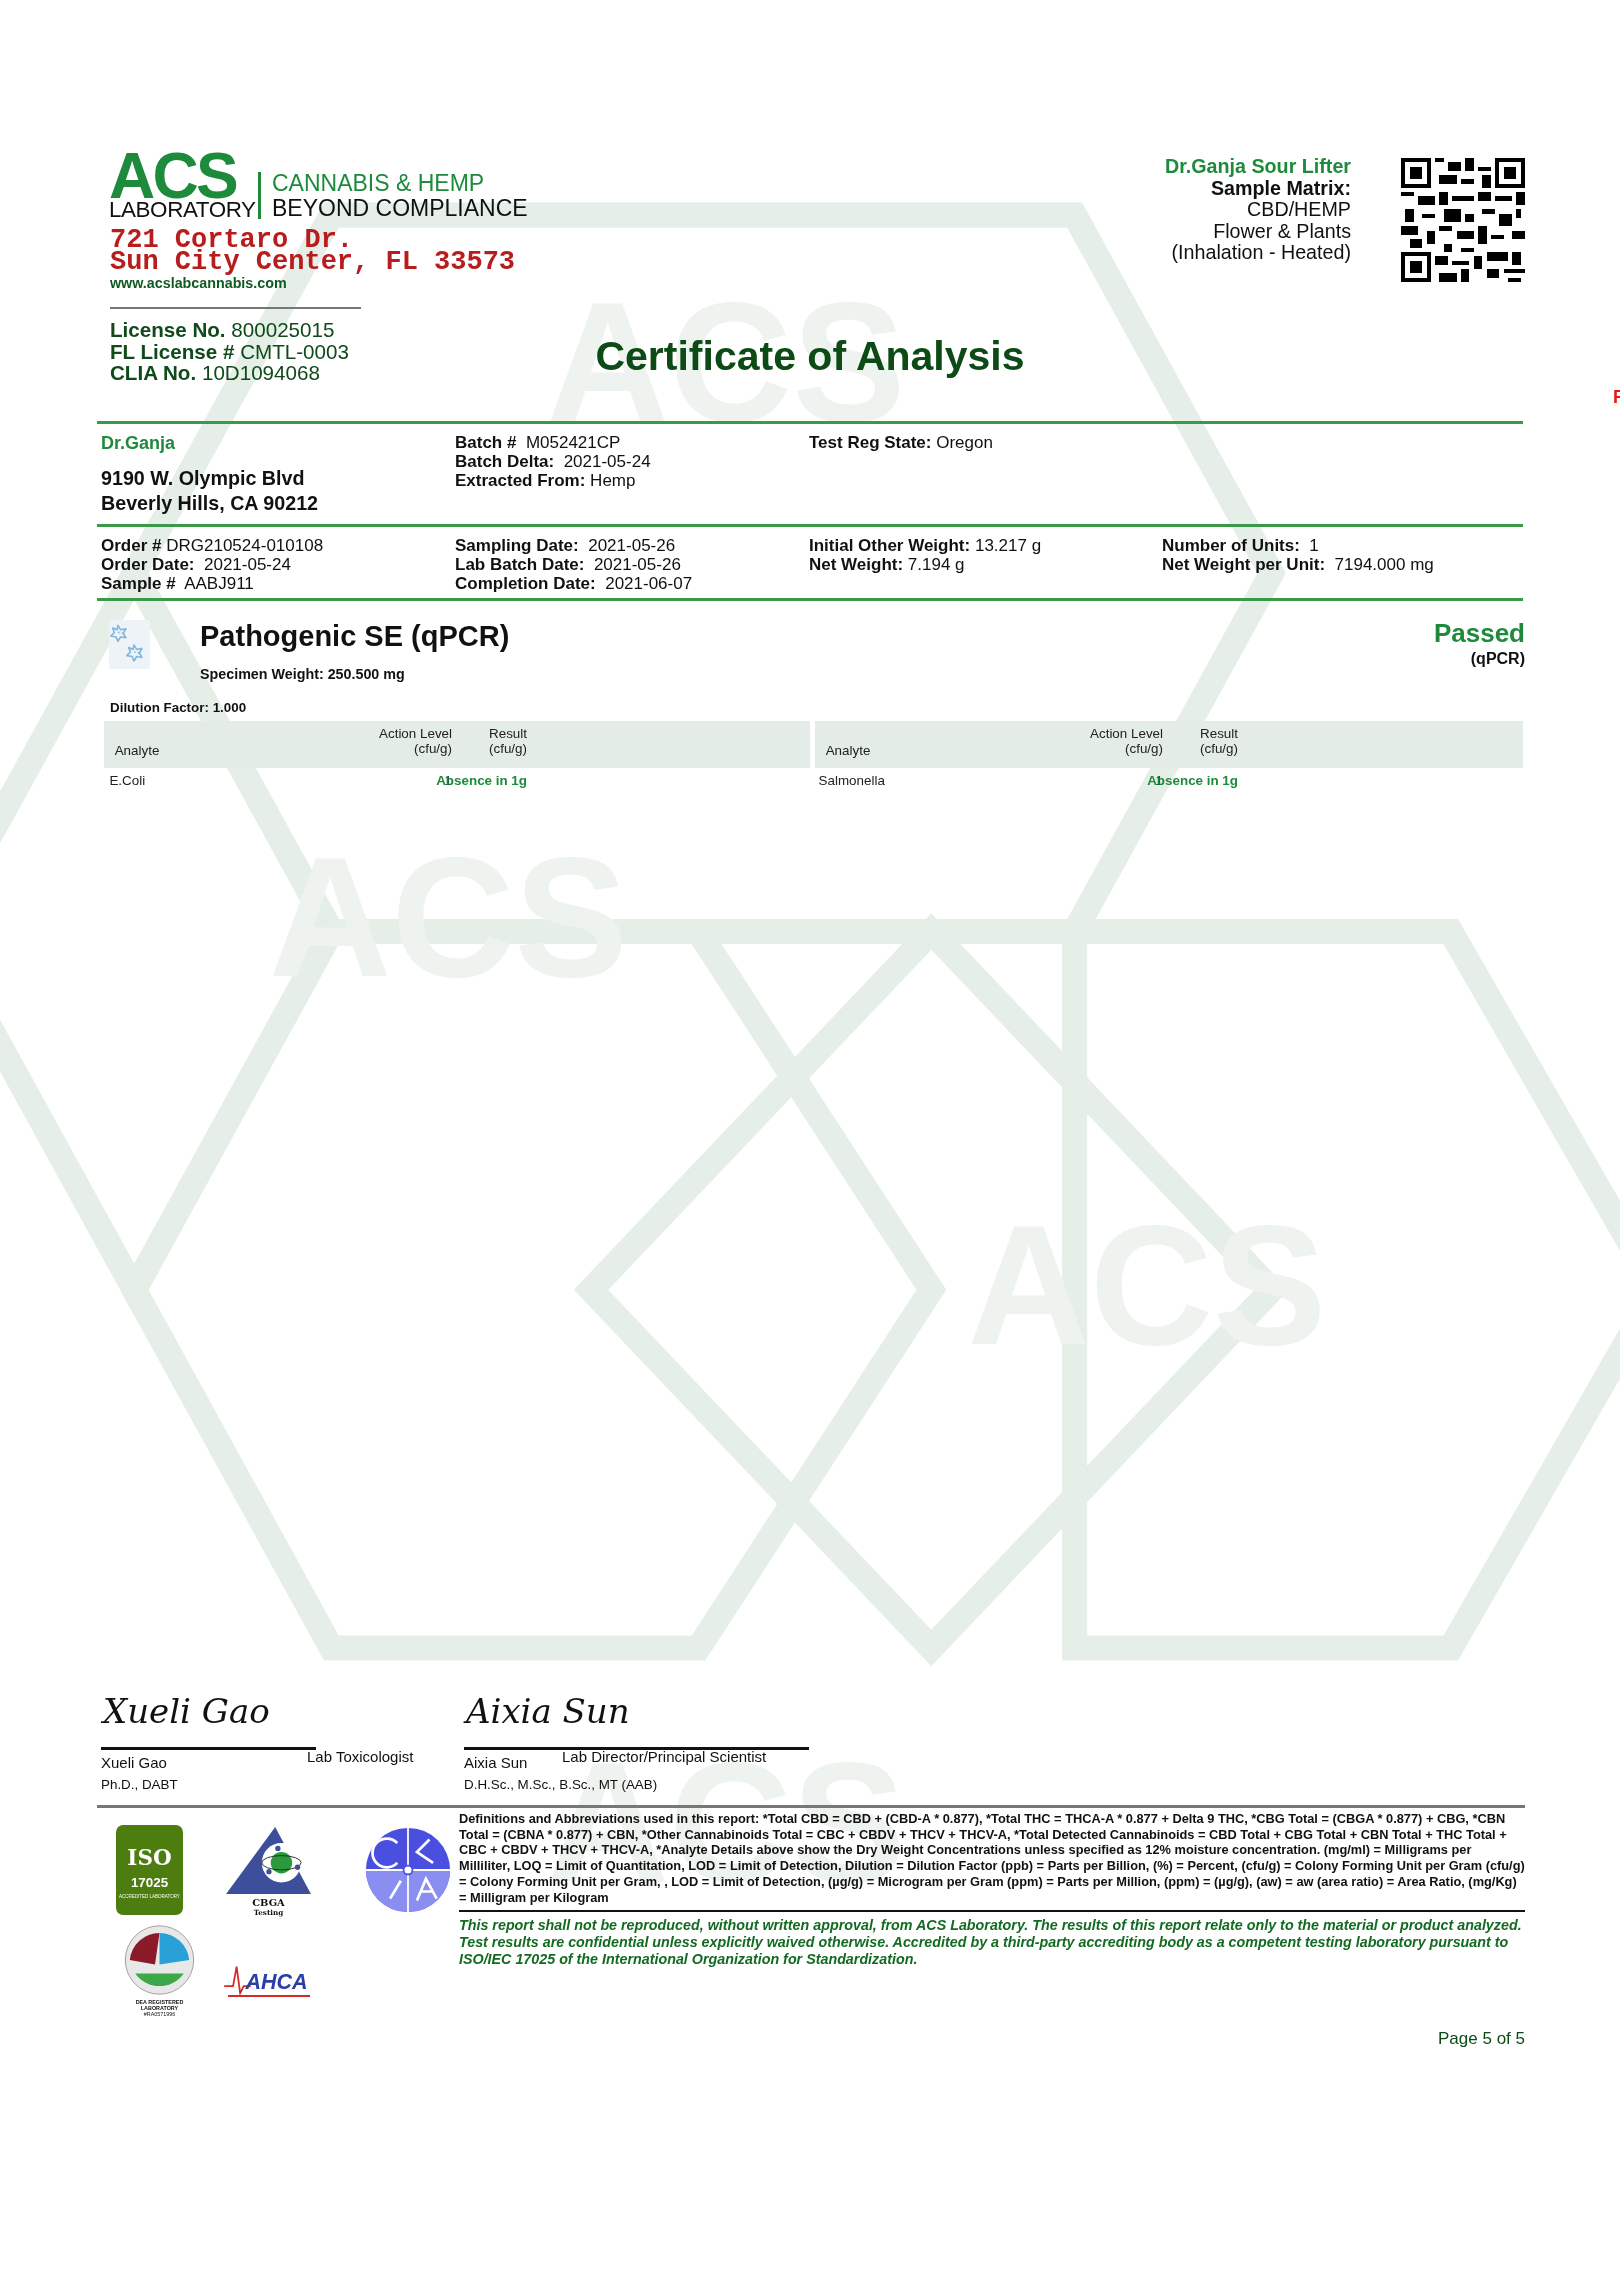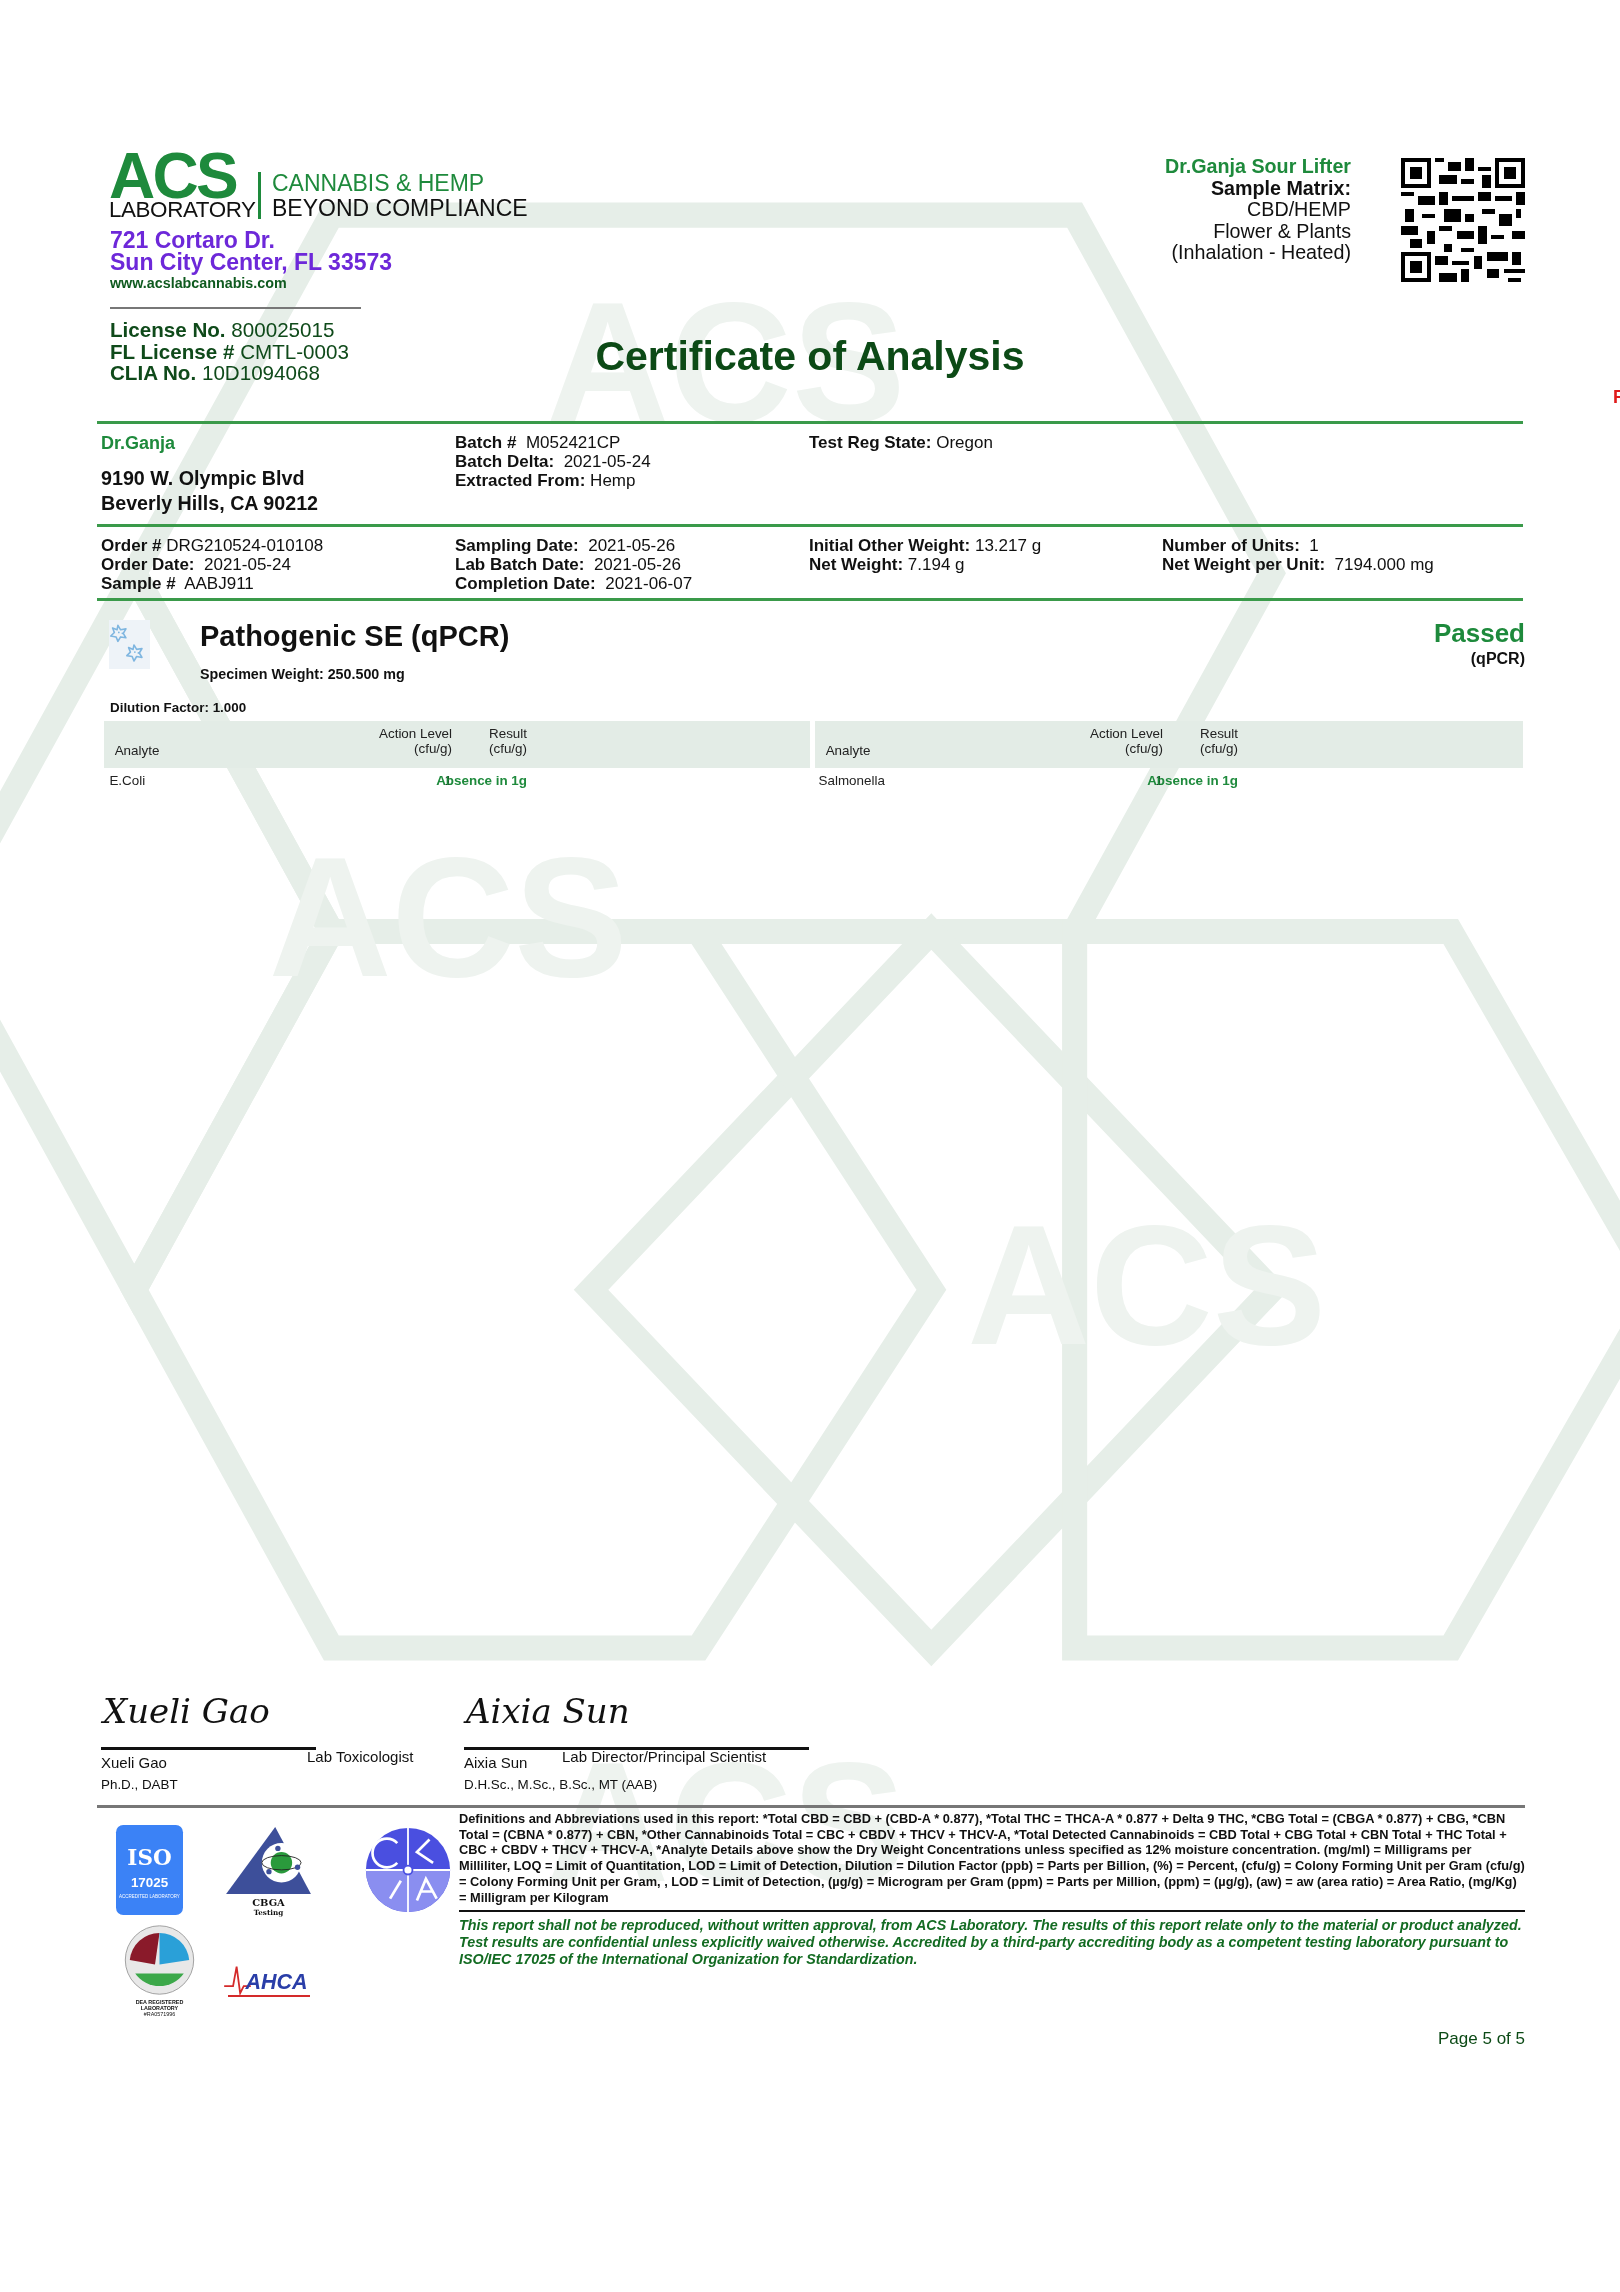--- a/index.html
+++ b/index.html
@@ -7,21 +7,21 @@
          font-family: "Liberation Sans", sans-serif; color: #111; }
   .abs { position: absolute; }
   .watermark { position: absolute; left: 0; top: 0; width: 1620px; height: 2293px; pointer-events: none; }
 
   
   .logo-acs { left: 109px; top: 148px; font-weight: 700; font-size: 64px; color: #1e8a3c; letter-spacing: -2.7px; line-height: 56px; }
   .logo-lab { left: 109px; top: 197px; font-size: 22.4px; color: #111; letter-spacing: -0.4px; }
   .logo-sep { left: 258px; top: 172px; width: 2.7px; height: 47px; background: #1e8a3c; }
   .logo-t1 { left: 272px; top: 170px; font-size: 23px; color: #1e8a3c; }
   .logo-t2 { left: 272px; top: 195px; font-size: 23px; color: #111; }
-  .lab-addr { left: 110px; top: 229px; font-size: 23px; font-weight: 700; color: #6d28d9; line-height: 22.4px; }
+  .lab-addr { left: 110px; top: 229px; font-size: 27px; font-weight: 700; color: #b91c1c; line-height: 22.4px; font-family: Liberation Mono, monospace; }
   .lab-web { left: 110px; top: 275px; font-size: 14.3px; font-weight: 700; color: #0f5a1f; }
   .hdr-rule { left: 110px; top: 307px; width: 251px; height: 1.8px; background: #777; }
   .lic { left: 110px; top: 319px; font-size: 20.6px; color: #0f4a1a; line-height: 21.5px; }
   .lic b { font-weight: 700; }
 
   
   .title { left: 0; width: 1620px; top: 333px; text-align: center; font-size: 41px; font-weight: 700; color: #0c4a16; }
   .subtitle { left: 0; width: 1620px; top: 387px; text-align: right; font-size: 18px; font-weight: 700; color: #e01b1b; padding-left: 32px; }
 
   
@@ -271,21 +271,21 @@
 
 <div class="abs sig" style="left:466px; top:1691px;">Aixia Sun</div>
 <div class="abs sig-rule" style="left:321px; top:1747px; width:0;"></div>
 <div class="abs sig-rule" style="left:464px; top:1747px; width:345px;"></div>
 <div class="abs sig-text" style="left:464px; top:1754px;">Aixia Sun</div>
 <div class="abs sig-text" style="left:562px; top:1748px;">Lab Director/Principal Scientist</div>
 <div class="abs sig-text" style="left:464px; top:1777px; font-size:13.4px;">D.H.Sc., M.Sc., B.Sc., MT (AAB)</div>
 
 <div class="abs foot-rule"></div>
 
-<div class="logo-box" style="left:116px; top:1825px; width:67px; height:90px; background:#3b82f6; border-radius:7.2px; color:#fff; text-align:center;">
+<div class="logo-box" style="left:116px; top:1825px; width:67px; height:90px; background:#4d7c0f; border-radius:7.2px; color:#fff; text-align:center;">
   <div style="margin-top:19.7px; font-size:21.5px; font-weight:700; font-family:'DejaVu Serif', serif;">ISO</div>
   <div style="font-size:13.4px; font-weight:700; margin-top:5.4px;">17025</div>
   <div style="font-size:4.5px; margin-top:3.6px;">ACCREDITED LABORATORY</div>
 </div>
 
 <div class="logo-box" style="left:226px; top:1827px; width:85px; height:90px;">
   <svg width="85" height="67" viewBox="0 0 95 75">
     <polygon points="0,75 55,0 95,75" fill="#3d4f9a"></polygon>
     <circle cx="62" cy="40" r="22" fill="#fff"></circle>
     <circle cx="62" cy="40" r="12" fill="#2a9a3c"></circle>

